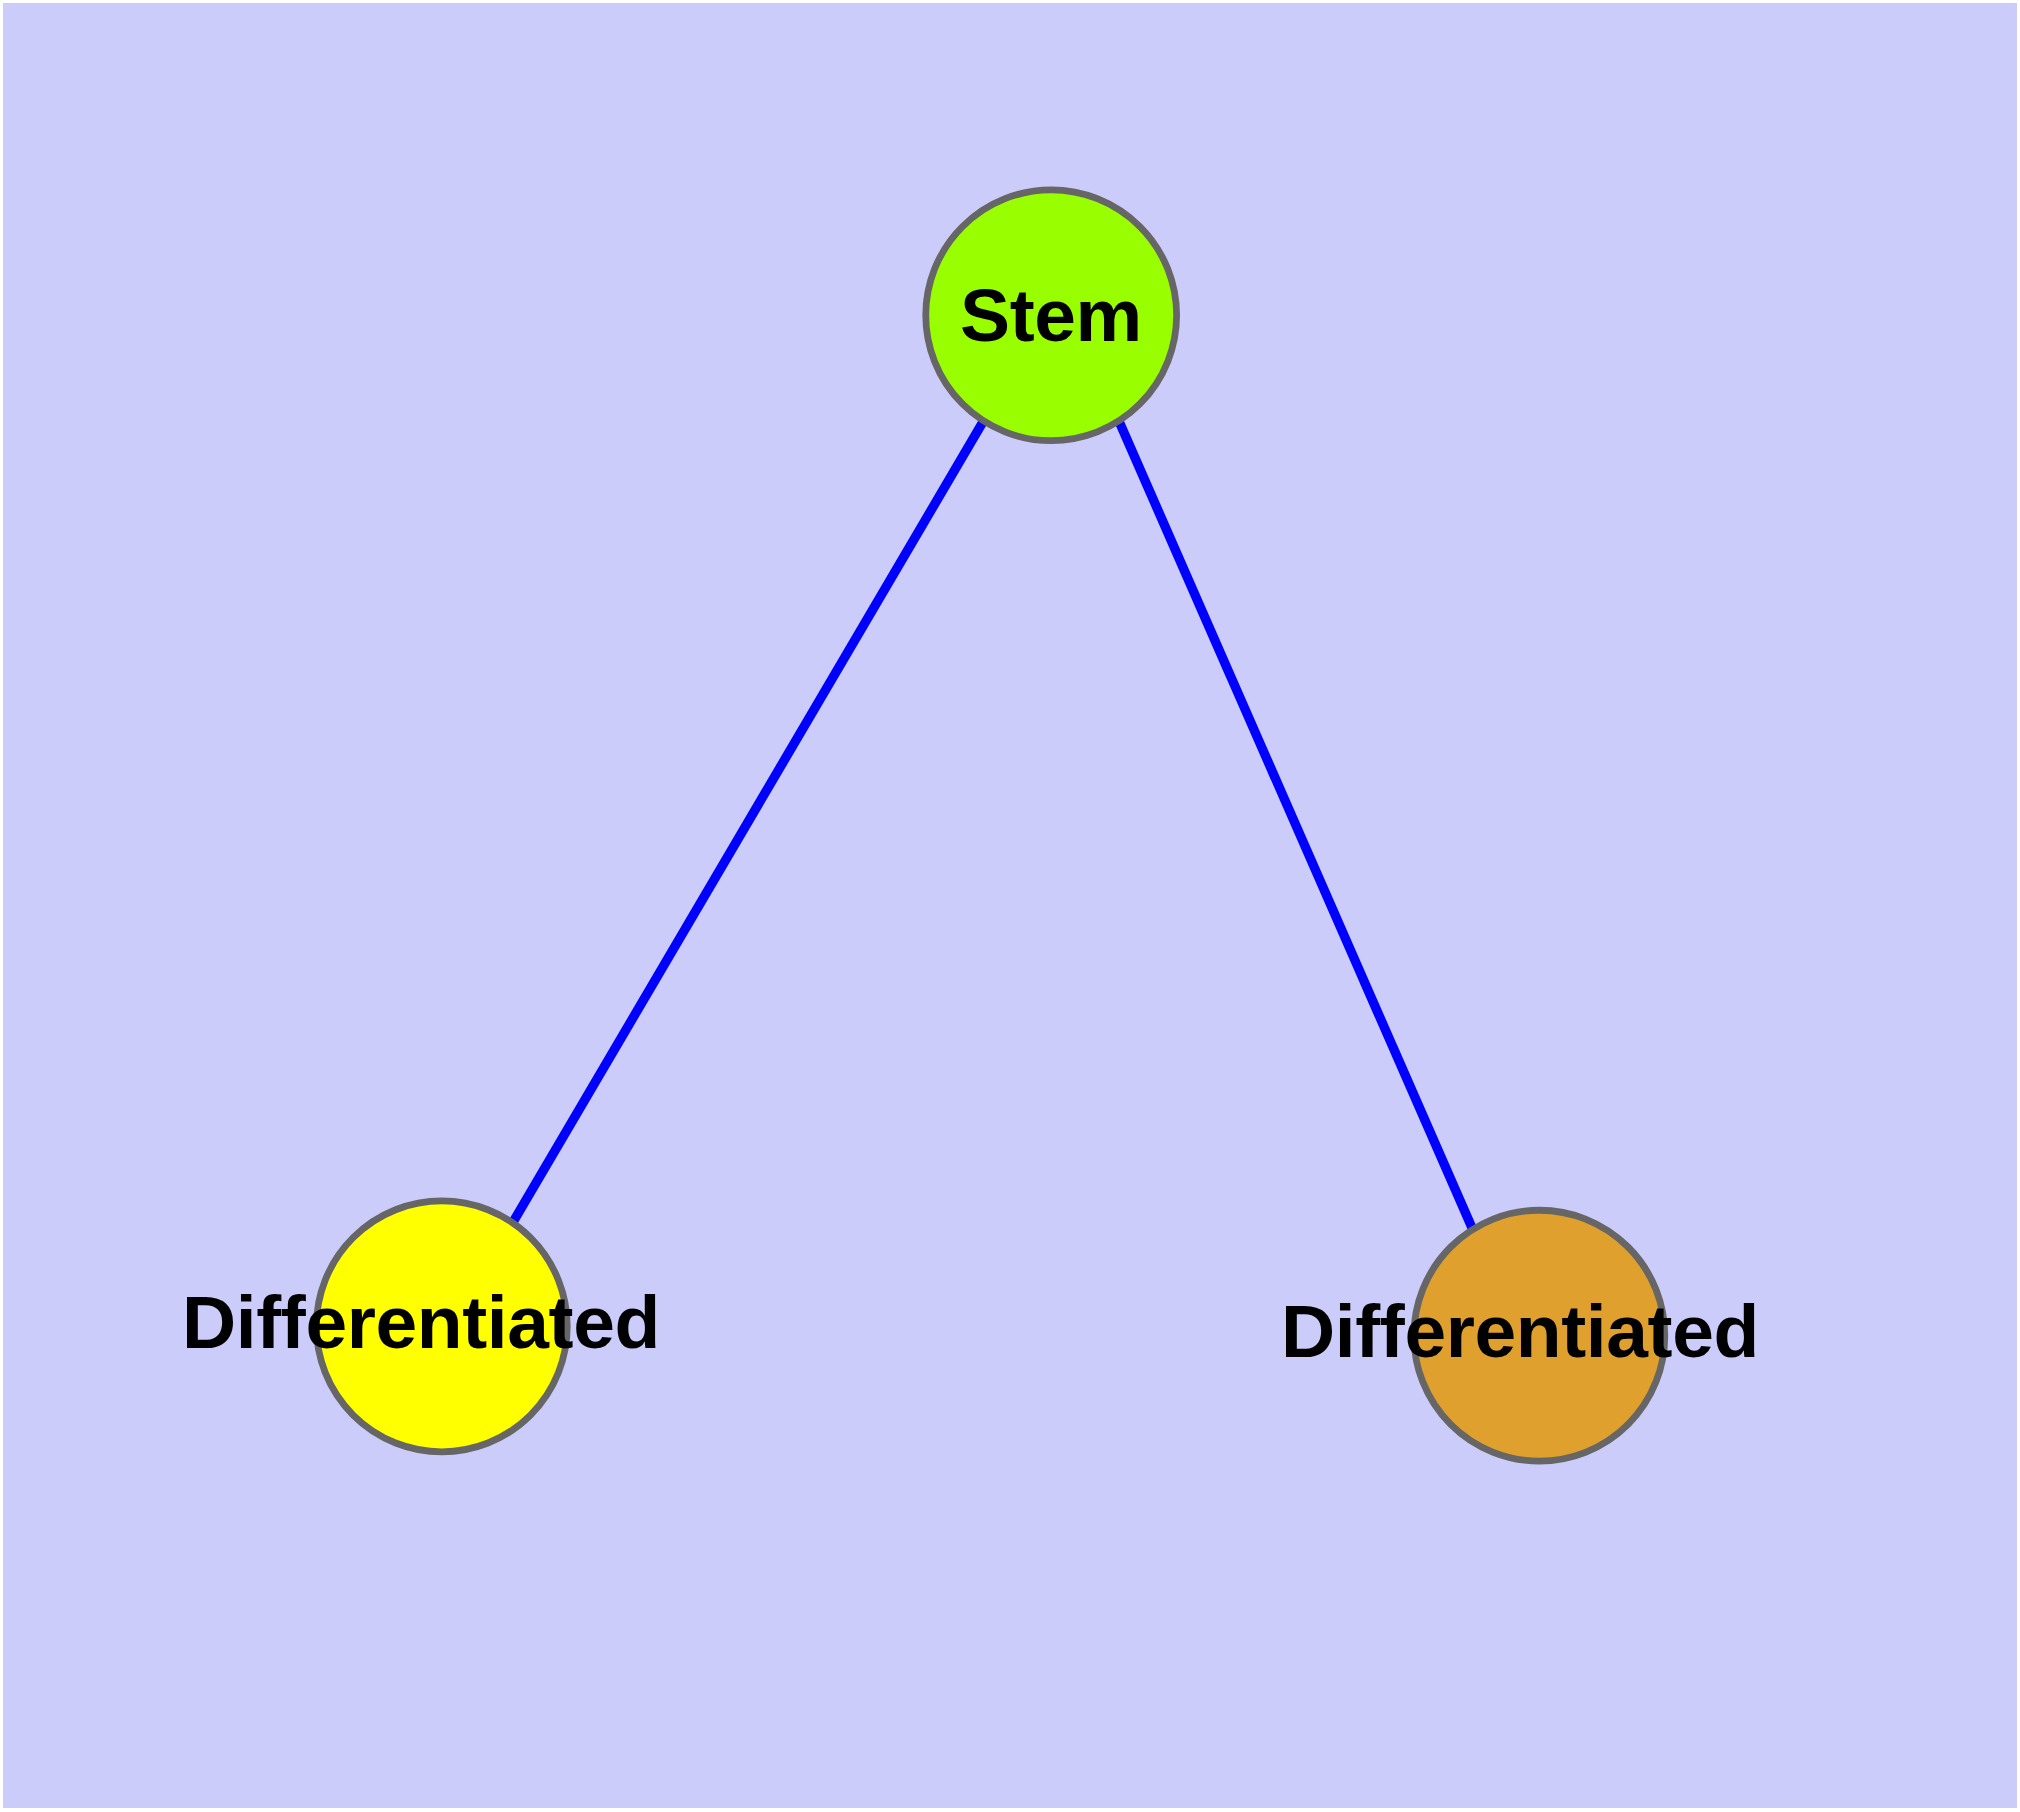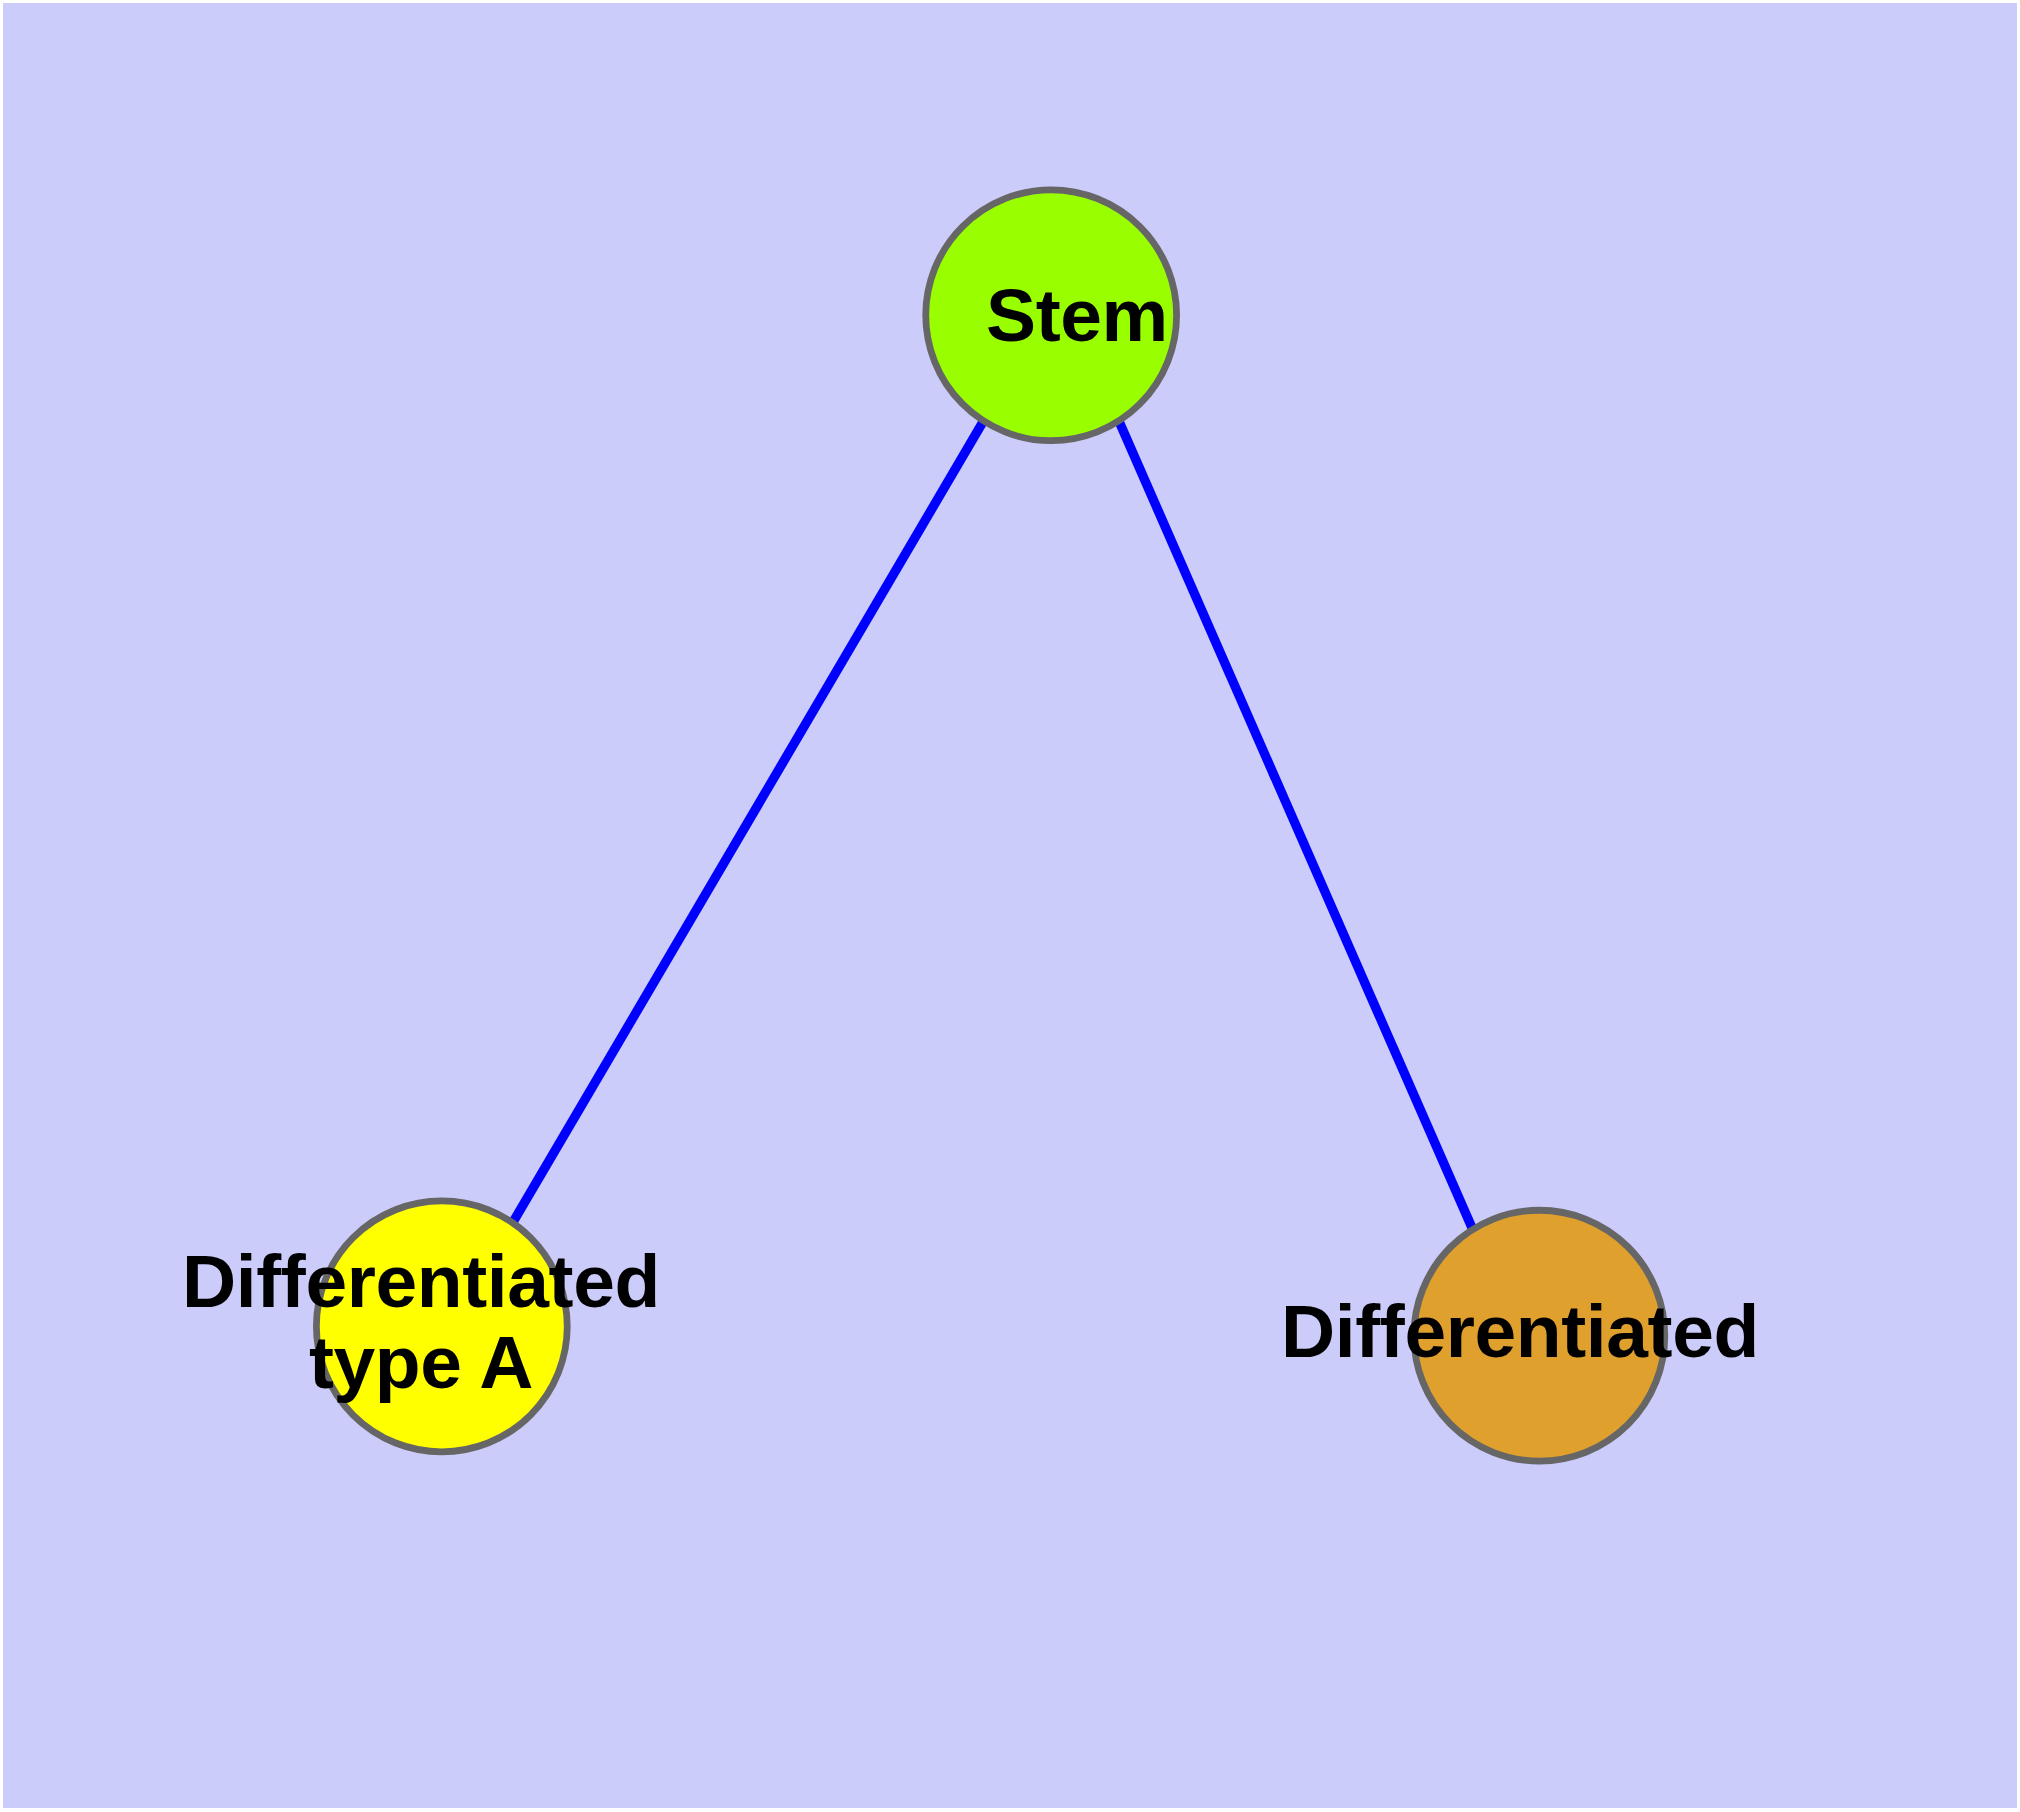--- a/index.html
+++ b/index.html
@@ -58,19 +58,19 @@
         <line x1="1320" y1="497" x2="1738" y2="1452" stroke="#0000ff" stroke-width="11" stroke-linecap="butt"></line>
       </g>
     <g id="nodes-layer">
         <circle cx="1240" cy="372" r="148" fill="#99ff00" stroke="#666666" stroke-width="8"></circle>
         <circle cx="521" cy="1565" r="148" fill="#ffff00" stroke="#666666" stroke-width="8"></circle>
         <circle cx="1816" cy="1576" r="148" fill="#e0a02e" stroke="#666666" stroke-width="8"></circle>
       </g>
   </svg>
 
   <div id="labels-layer">
-      <div class="node-label" style="left: 1077px; top: 315px;"><div>Stem</div></div>
-      <div class="node-label" style="left: 421px; top: 1322px;"><div>Differentiated</div><div>type A</div></div>
+      <div class="node-label" style="left: 1051px; top: 315px;"><div>Stem</div></div>
+      <div class="node-label" style="left: 421px; top: 1322px;"><div>Differentiated</div></div>
       <div class="node-label" style="left: 1520px; top: 1331px;"><div>Differentiated</div></div>
     </div>
 
 </div>
 
 
 </body></html>

